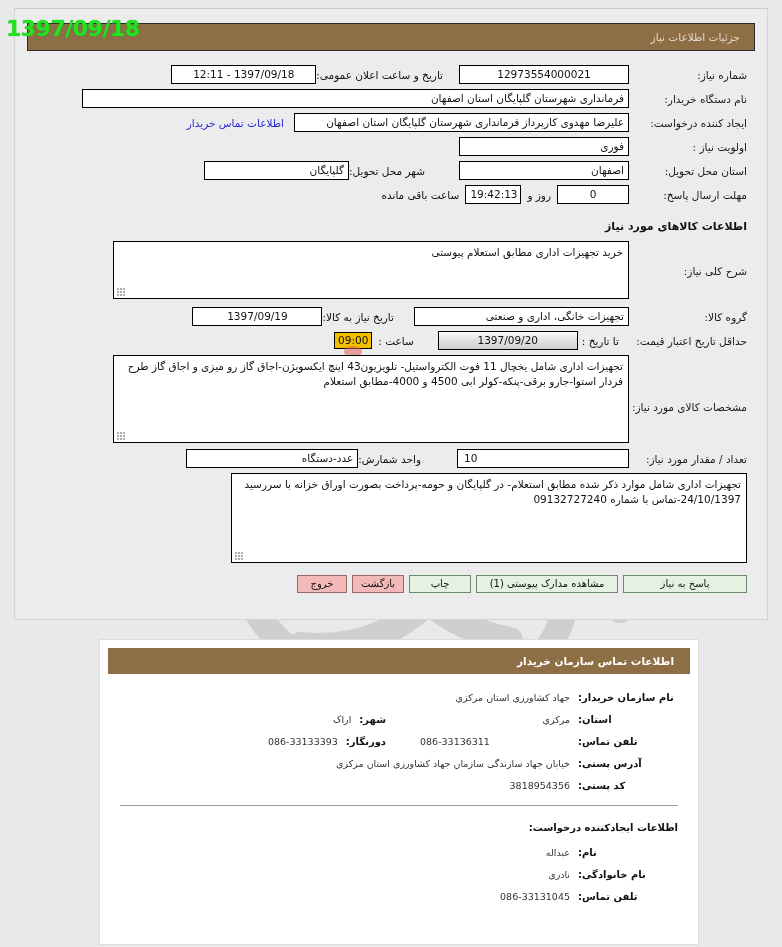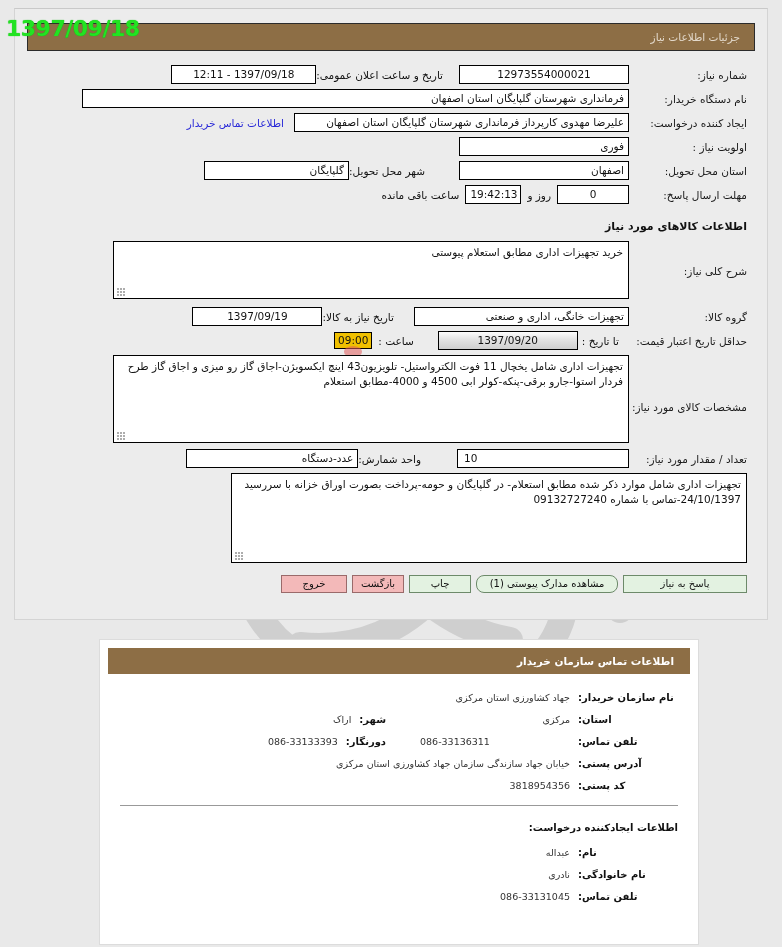--- a/index.html
+++ b/index.html
@@ -414,24 +414,24 @@
 
     <div class="ta-row" style="margin-top:2px">
       <div class="ta" style="width:516px;height:90px">
         <span>تجهیزات اداری شامل موارد ذکر شده مطابق استعلام- در گلپایگان و حومه-پرداخت بصورت اوراق خزانه با سررسید 24/10/1397-تماس با شماره 09132727240</span>
         <span class="grip"></span>
       </div>
     </div>
 
     <div class="btnbar" id="btnbar">
         <div class="btn green" style="width: 124px;">پاسخ به نیاز</div>
-        <div class="btn green" style="width: 142px; border-radius: 8px;">مشاهده مدارک پیوستی (1)</div>
+        <div class="btn green" style="width: 142px;">مشاهده مدارک پیوستی (1)</div>
         <div class="btn green" style="width: 62px;">چاپ</div>
         <div class="btn red" style="width: 52px;">بازگشت</div>
-        <div class="btn red" style="width: 66px;">خروج</div>
+        <div class="btn red" style="width: 50px;">خروج</div>
       </div>
   </div>
 
   <div id="bottom-card">
     <div class="bar">
       <span>اطلاعات تماس سازمان خریدار</span>
     </div>
 
     <div class="cbody">
 

